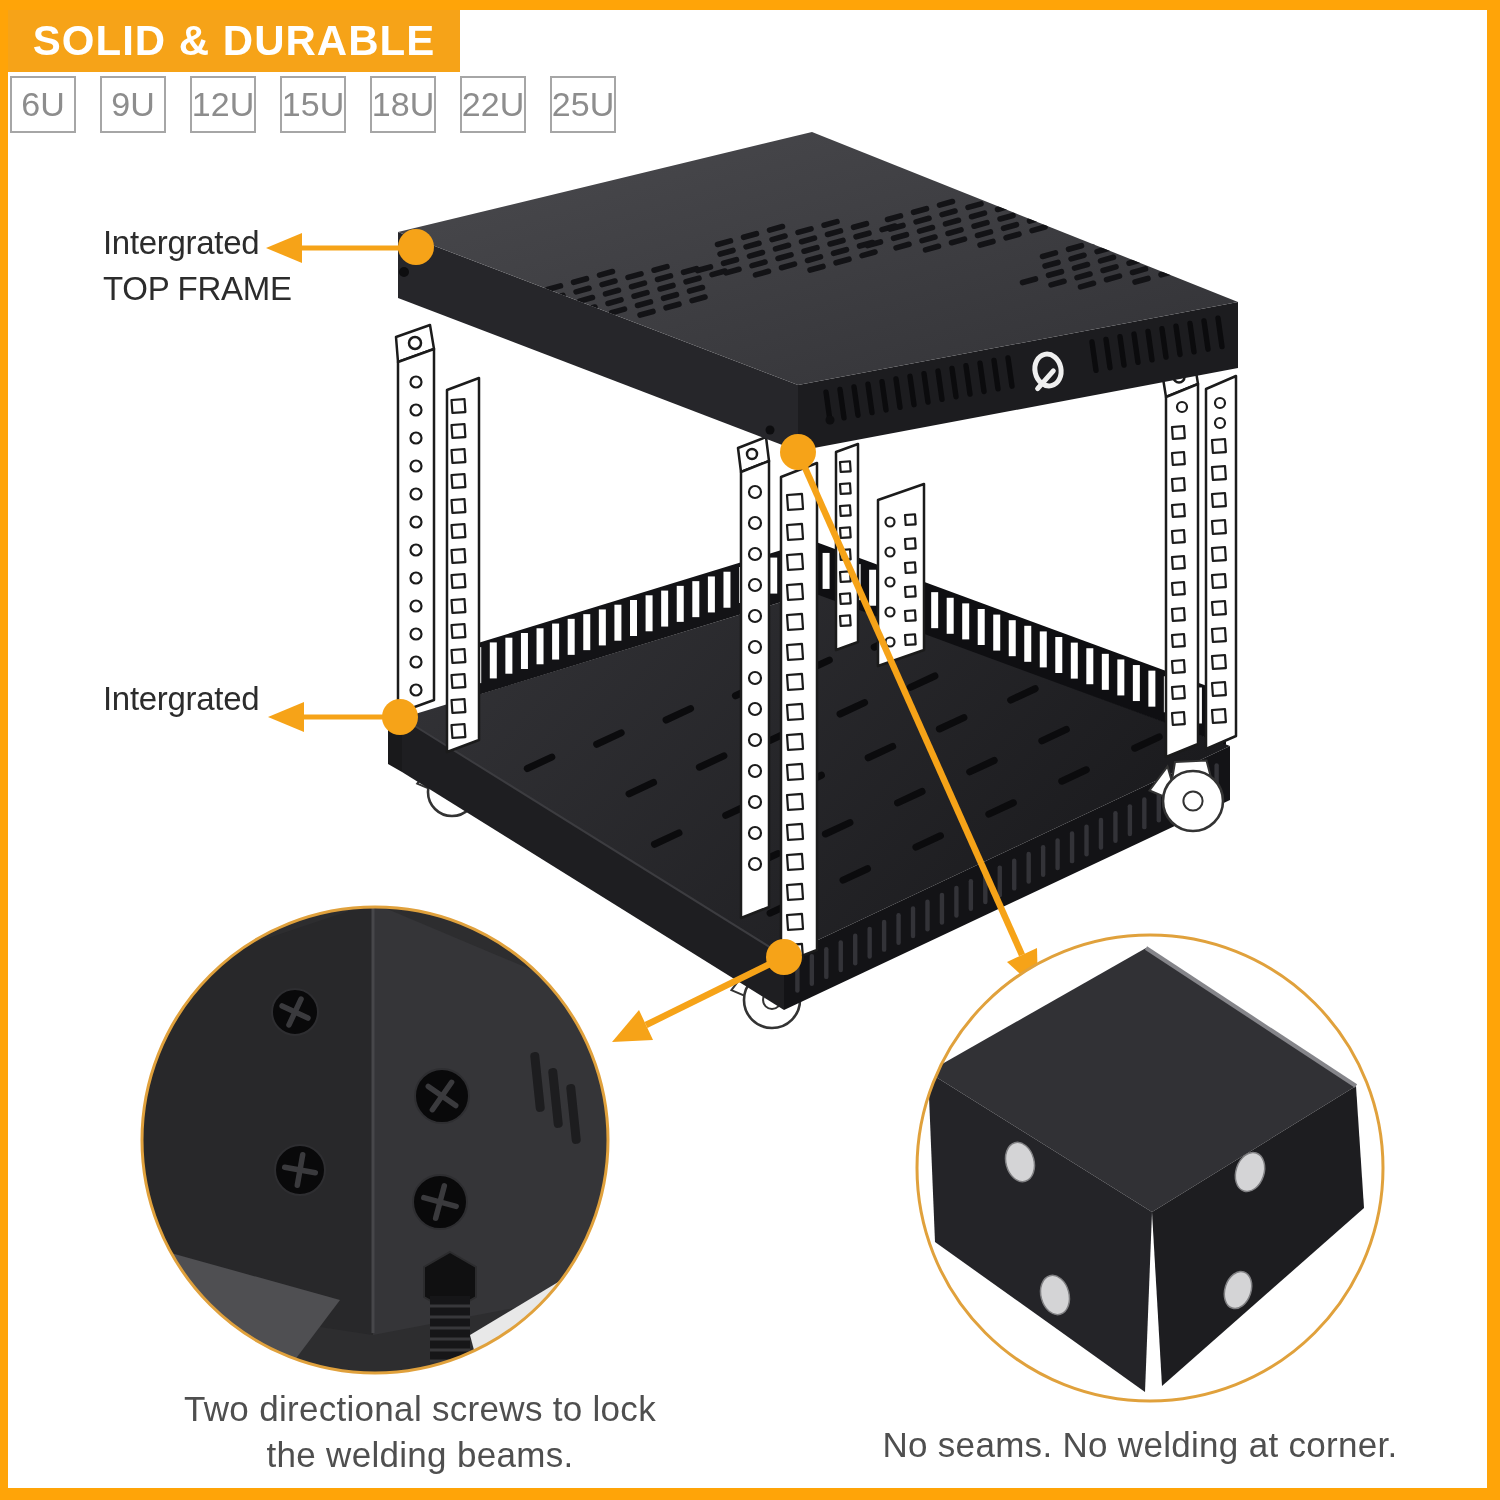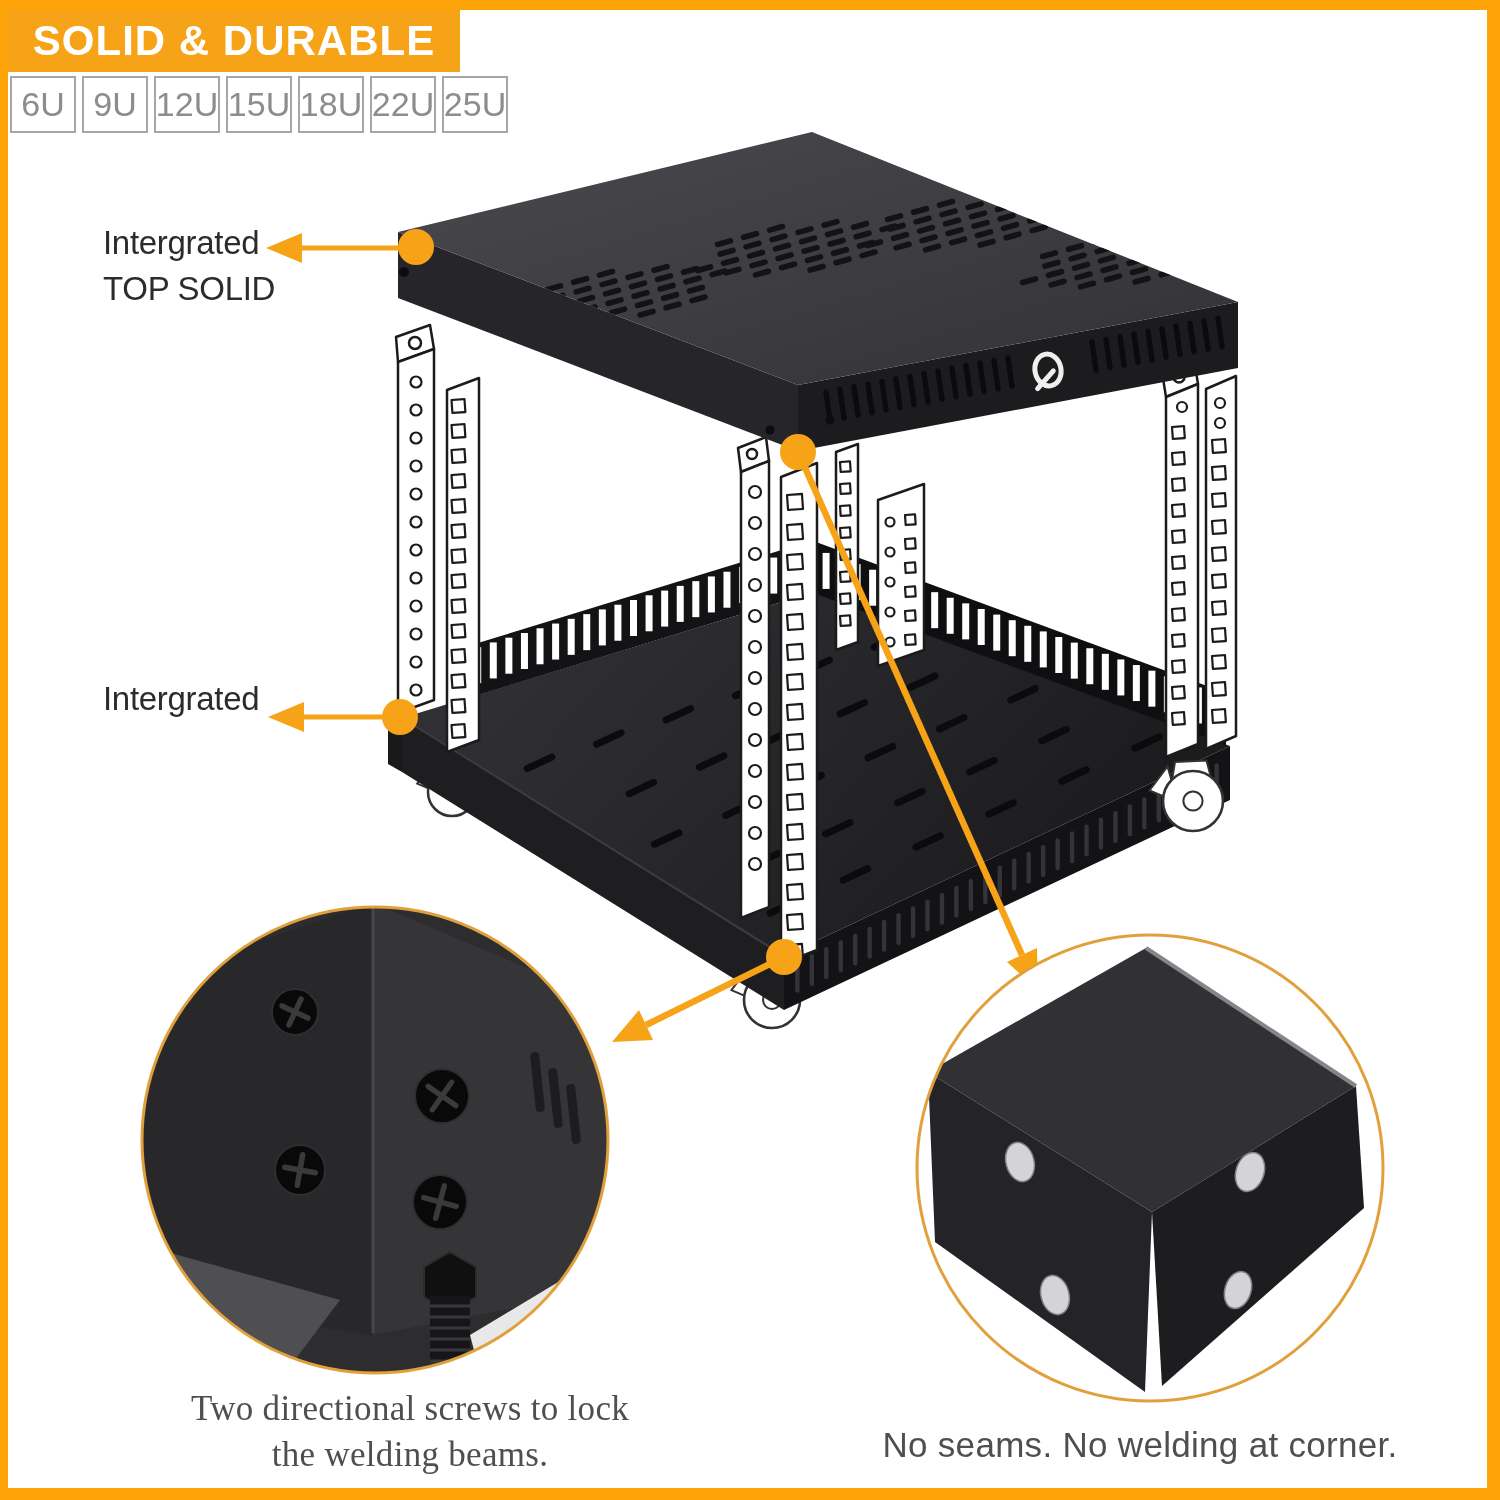--- a/index.html
+++ b/index.html
@@ -1,27 +1,27 @@
 <!DOCTYPE html>
 <html><head>
 <meta charset="utf-8">
 <style>
   html,body{margin:0;padding:0;background:#ffffff;}
   body{width:1500px;height:1500px;position:relative;font-family:"Liberation Sans",sans-serif;overflow:hidden;}
   .stage{position:absolute;inset:0;background:#ffffff;}
   .border-frame{position:absolute;inset:0;border-style:solid;border-color:#FFA408;border-width:10px 13px 12px 8px;pointer-events:none;z-index:50;}
   .banner{position:absolute;left:8px;top:10px;width:452px;height:62px;background:#F6A318;display:flex;align-items:center;justify-content:center;z-index:30;}
   .banner-title{color:#ffffff;font-size:42px;font-weight:700;letter-spacing:1px;white-space:nowrap;}
-  .size-tabs{position:absolute;left:10px;top:76px;display:flex;gap:6px;z-index:30;}
+  .size-tabs{position:absolute;left:10px;top:76px;display:flex;gap:24px;z-index:30;}
   .size-tab{width:66px;height:57px;background:#ffffff;border:2px solid #A6A6A6;box-sizing:border-box;display:flex;align-items:center;justify-content:center;color:#8D8D8D;font-size:34px;font-weight:400;}
   .annotation{position:absolute;color:#2C2C2C;font-size:33px;letter-spacing:-0.3px;line-height:46px;z-index:20;white-space:nowrap;margin-left:15px;}
   .annotation-top{left:88px;top:220px;}
   .annotation-bottom{left:88px;top:676px;}
   .caption{position:absolute;color:#4F4F4F;font-size:35px;line-height:46px;text-align:center;letter-spacing:0.3px;z-index:20;}
-  .caption-screws{left:140px;top:1386px;width:540px;font-family:Liberation Serif, serif;}
+  .caption-screws{left:150px;top:1386px;width:540px;}
   .caption-corner{left:845px;top:1422px;width:590px;}
   svg.scene{position:absolute;left:0;top:0;z-index:10;}
 </style>
 </head>
 <body>
 
 <div class="stage">
 
   <svg class="scene" width="1500" height="1500" viewBox="0 0 1500 1500">
     <defs>
@@ -570,21 +570,21 @@
     <div class="size-tab">9U</div>
     <div class="size-tab">12U</div>
     <div class="size-tab">15U</div>
     <div class="size-tab">18U</div>
     <div class="size-tab">22U</div>
     <div class="size-tab">25U</div>
   </div>
 
   <div class="annotation annotation-top">
     <div>Intergrated</div>
-    <div>TOP SOLID</div>
+    <div>TOP FRAME</div>
   </div>
 
   <div class="annotation annotation-bottom">
     <div>Intergrated</div>
   </div>
 
   <div class="caption caption-screws">
     <div>Two directional screws to lock</div>
     <div>the welding beams.</div>
   </div>

